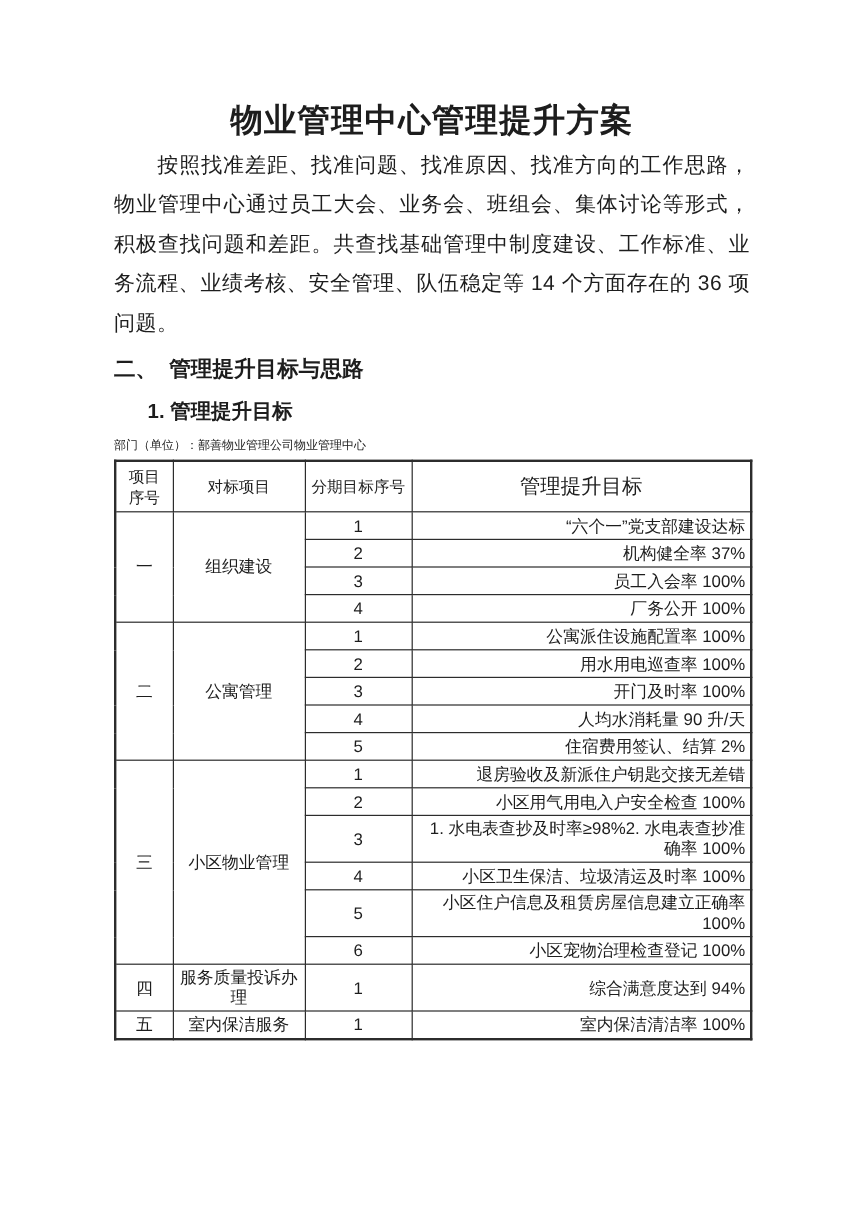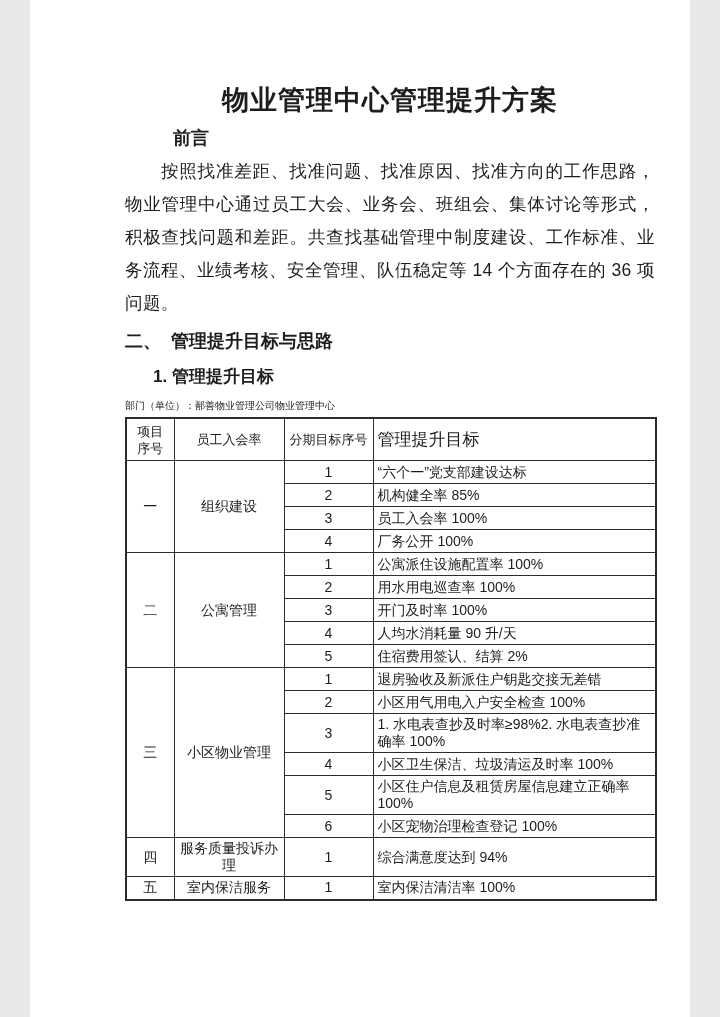--- a/index.html
+++ b/index.html
@@ -1,19 +1,19 @@
 <!DOCTYPE html>
 <html><head>
 <meta charset="utf-8">
 <style>
   html,body{margin:0;padding:0;}
   body{background:#e8e8e8;}
   .page{
     position:relative;
-    width:660px;
+    width:720px;
     height:1017px;
     margin:0 auto;
     background:#ffffff;
     font-family:"Liberation Sans","DejaVu Sans",sans-serif;
     color:#1d1d1d;
     overflow:hidden;
   }
   .content{
     position:absolute;
     left:95px;
@@ -85,43 +85,42 @@
   th.small{
     font-size:13px;
     font-weight:bold;
     text-align:center;
     line-height:16px;
     height:37px;
   }
   th.big{
     font-size:17px;
     font-weight:bold;
-    text-align:left;
+    text-align:center;
   }
   td.idx, td.proj, td.gno{
     text-align:center;
     font-size:14px;
   }
   td.gtxt{
-    text-align:left;
+    text-align:right;
     font-size:14px;
     padding-left:8px;
     padding-right:6px;
   }
   tr.goal-row{height:23px;}
 </style>
 </head>
 <body>
 
 <div class="page">
   <div class="content">
 
     <div class="doc-title">物业管理中心管理提升方案</div>
 
-    <div class="preface">前言</div>
 
 
     <div class="intro">按照找准差距、找准问题、找准原因、找准方向的工作思路，物业管理中心通过员工大会、业务会、班组会、集体讨论等形式，积极查找问题和差距。共查找基础管理中制度建设、工作标准、业务流程、业绩考核、安全管理、队伍稳定等 14 个方面存在的 36 项问题。</div>
 
     <div class="h-num">
       <span class="num">二、</span><span>管理提升目标与思路</span>
     </div>
 
     <div class="h-sub">1. 管理提升目标</div>
 
@@ -130,35 +129,35 @@
     <table class="goals">
       <colgroup>
         <col class="c1">
           <col class="c2">
           <col class="c3">
           <col class="c4">
       </colgroup>
       <thead>
         <tr>
           <th class="small">项目 序号</th>
-          <th class="small">员工入会率</th>
+          <th class="small">对标项目</th>
           <th class="small">分期目标序号</th>
           <th class="big">管理提升目标</th>
         </tr>
       </thead>
       <tbody id="goals-body">
           <tr class="goal-row">
             <td class="idx" rowspan="4">一</td>
             <td class="proj" rowspan="4">组织建设</td>
             <td class="gno">1</td>
             <td class="gtxt">“六个一”党支部建设达标</td>
           </tr>
           <tr class="goal-row">
             <td class="gno">2</td>
-            <td class="gtxt">机构健全率 85%</td>
+            <td class="gtxt">机构健全率 37%</td>
           </tr>
           <tr class="goal-row">
             <td class="gno">3</td>
             <td class="gtxt">员工入会率 100%</td>
           </tr>
           <tr class="goal-row">
             <td class="gno">4</td>
             <td class="gtxt">厂务公开 100%</td>
           </tr>
           <tr class="goal-row">

